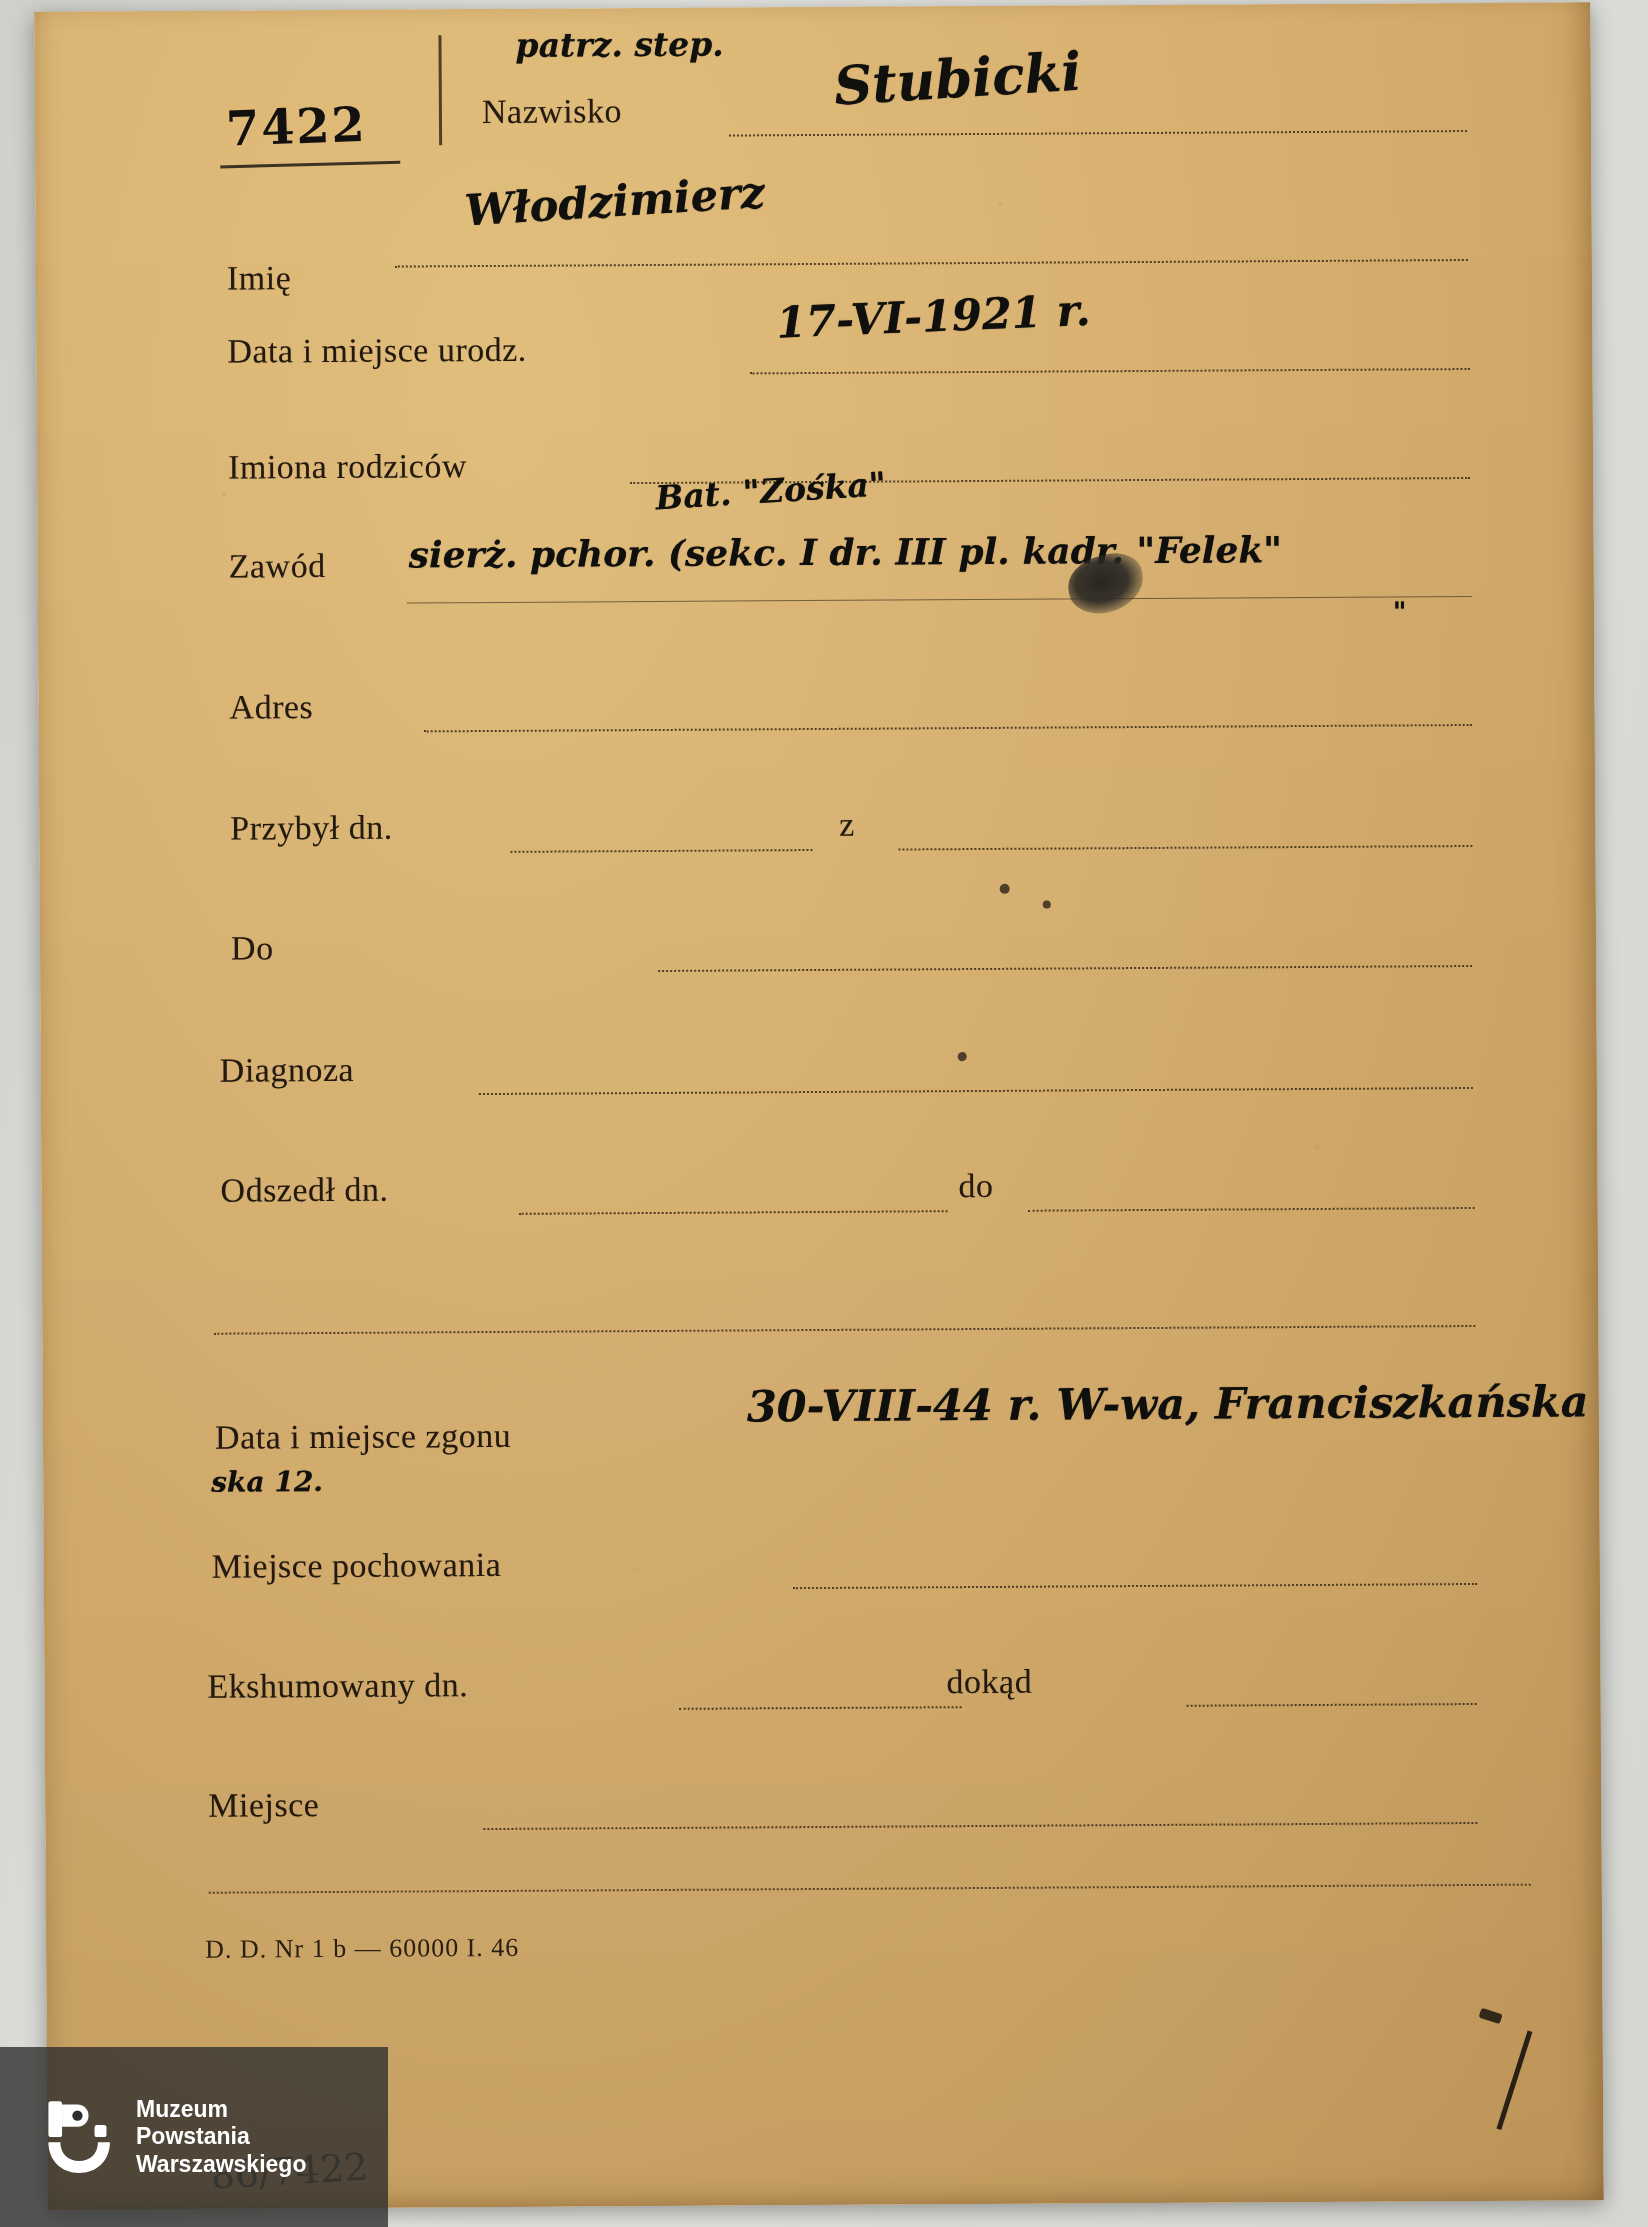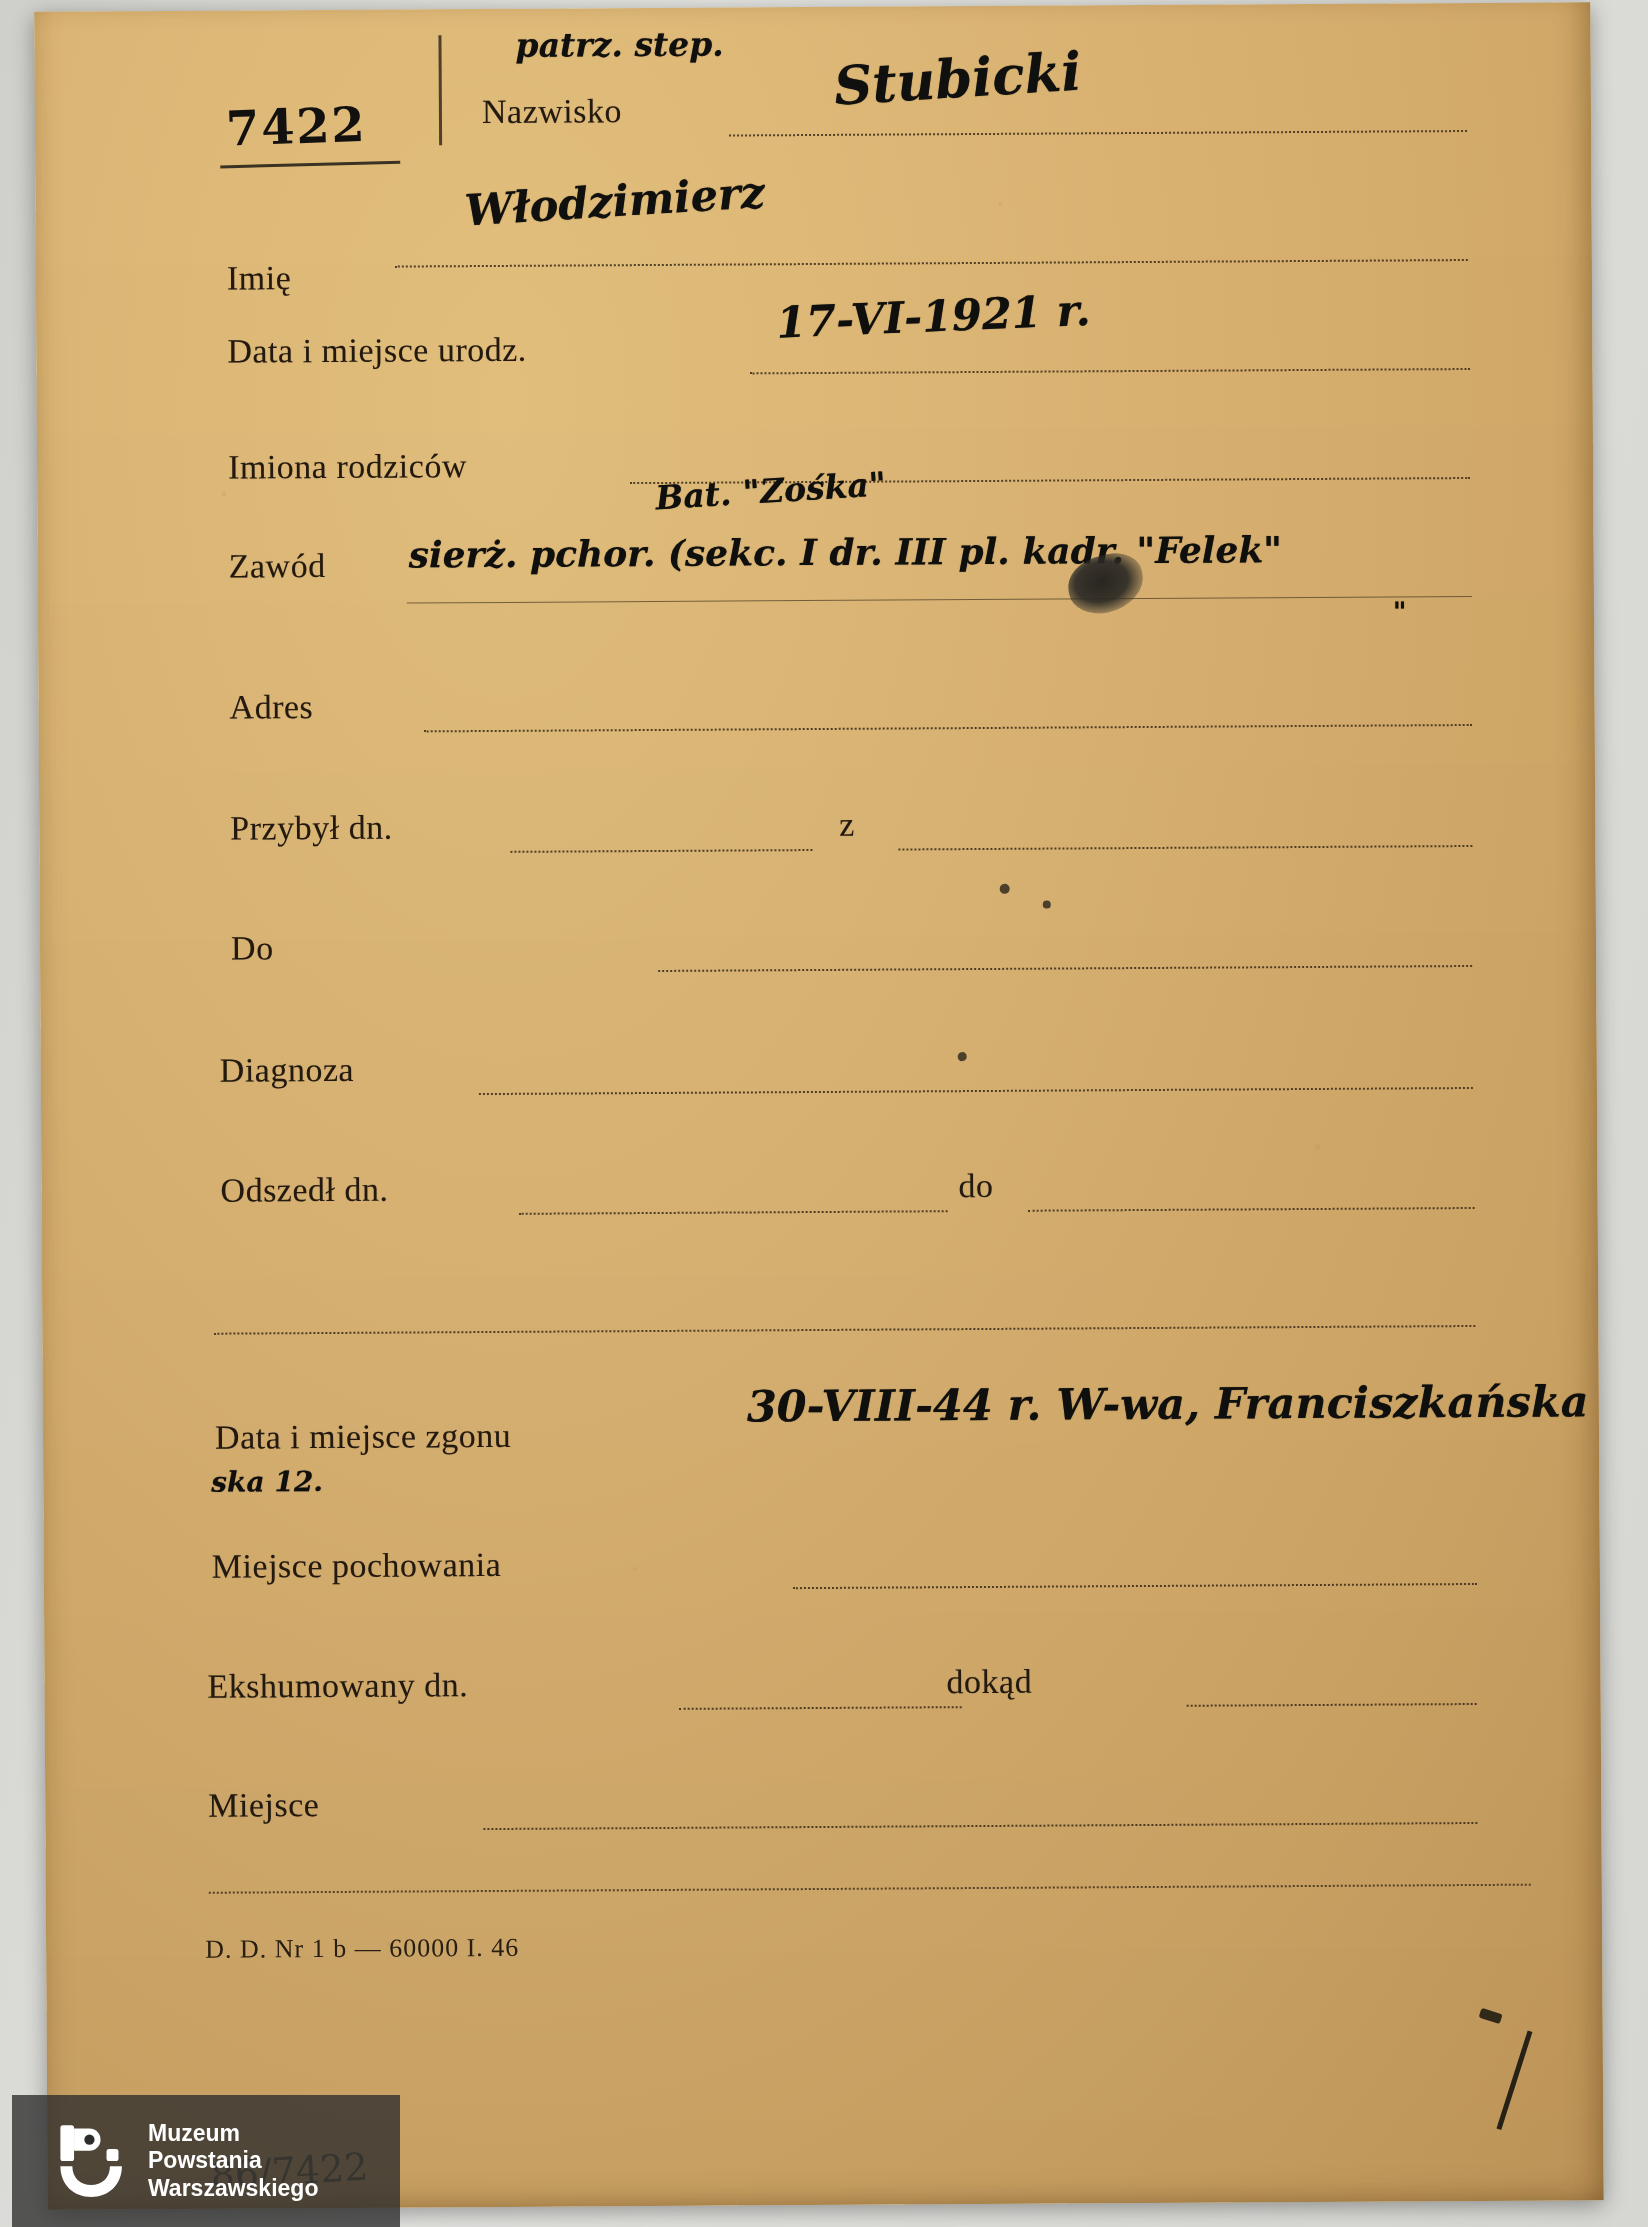--- a/index.html
+++ b/index.html
@@ -205,24 +205,24 @@
     font-family: "DejaVu Serif", serif;
     font-size: 38px;
     color: #4a4336;
     transform: rotate(-3deg);
     opacity: .85;
   }
 
   
   #watermark {
     position: absolute;
-    left: 12px;
+    left: 0;
     bottom: 0;
     width: 388px;
-    height: 132px;
+    height: 180px;
     background: rgba(45,45,45,0.78);
     display: flex;
     align-items: center;
     gap: 19px;
     padding-left: 43px;
     box-sizing: border-box;
   }
   #wm-logo {
     width: 74px;
     height: 82px;

